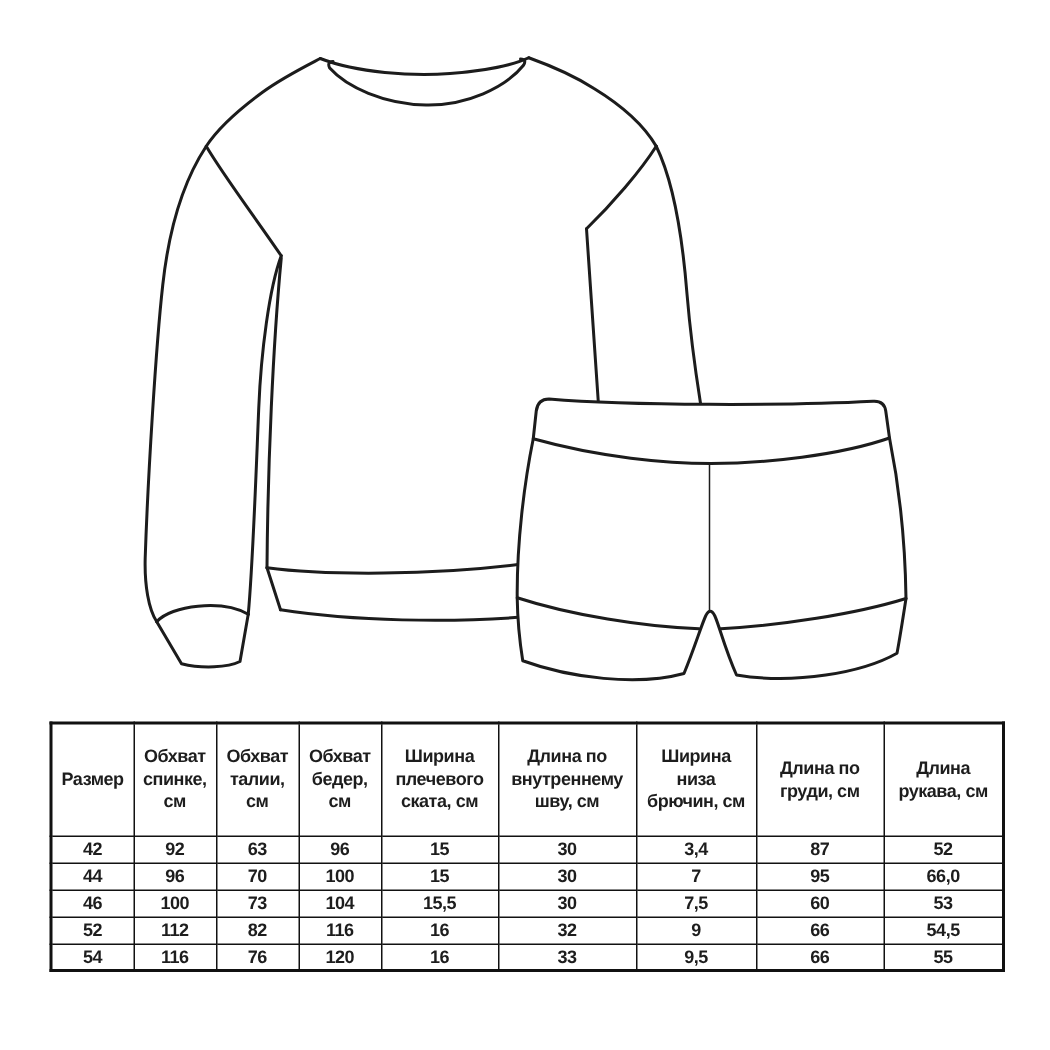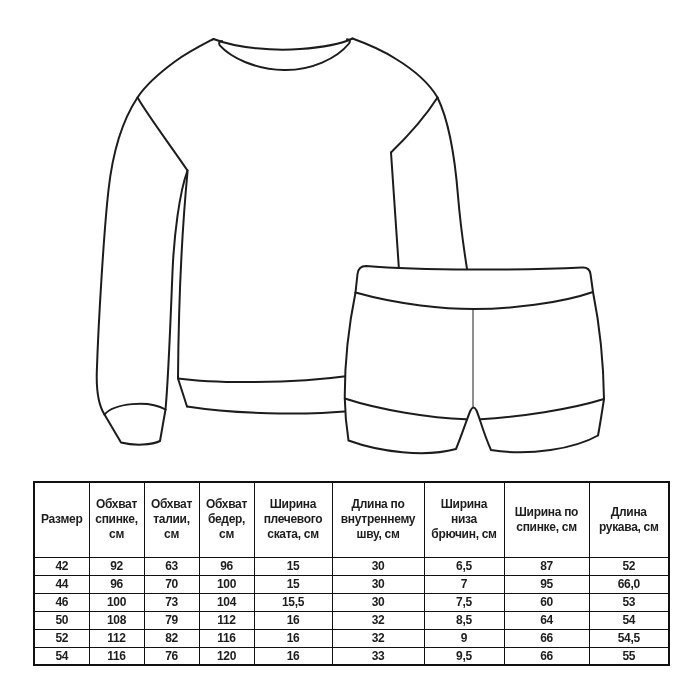--- a/index.html
+++ b/index.html
@@ -87,33 +87,33 @@
     </colgroup>
     <thead>
       <tr>
         <th>Размер</th>
         <th>Обхват спинке, см</th>
         <th>Обхват талии, см</th>
         <th>Обхват бедер, см</th>
         <th>Ширина плечевого ската, см</th>
         <th>Длина по внутреннему шву, см</th>
         <th>Ширина низа брючин, см</th>
-        <th>Ширина по спинке, см</th>
+        <th>Длина по груди, см</th>
         <th>Длина рукава, см</th>
       </tr>
     </thead>
     <tbody>
       <tr>
         <td>42</td>
         <td>92</td>
         <td>63</td>
         <td>96</td>
         <td>15</td>
         <td>30</td>
-        <td>6,5</td>
+        <td>3,4</td>
         <td>87</td>
         <td>52</td>
       </tr>
       <tr>
         <td>44</td>
         <td>96</td>
         <td>70</td>
         <td>100</td>
         <td>15</td>
         <td>30</td>
@@ -124,31 +124,20 @@
       <tr>
         <td>46</td>
         <td>100</td>
         <td>73</td>
         <td>104</td>
         <td>15,5</td>
         <td>30</td>
         <td>7,5</td>
         <td>60</td>
         <td>53</td>
-      </tr>
-      <tr>
-        <td>50</td>
-        <td>108</td>
-        <td>79</td>
-        <td>112</td>
-        <td>16</td>
-        <td>32</td>
-        <td>8,5</td>
-        <td>64</td>
-        <td>54</td>
       </tr>
       <tr>
         <td>52</td>
         <td>112</td>
         <td>82</td>
         <td>116</td>
         <td>16</td>
         <td>32</td>
         <td>9</td>
         <td>66</td>

